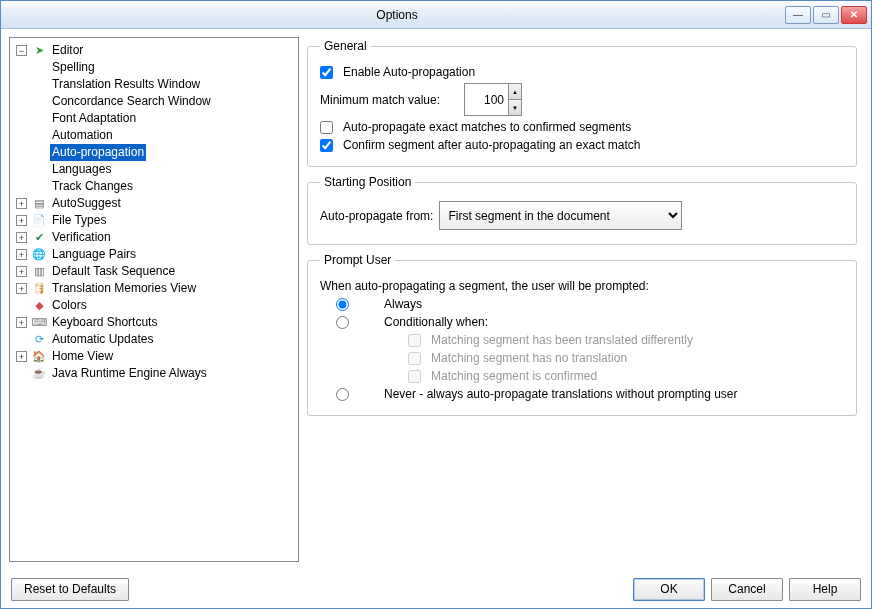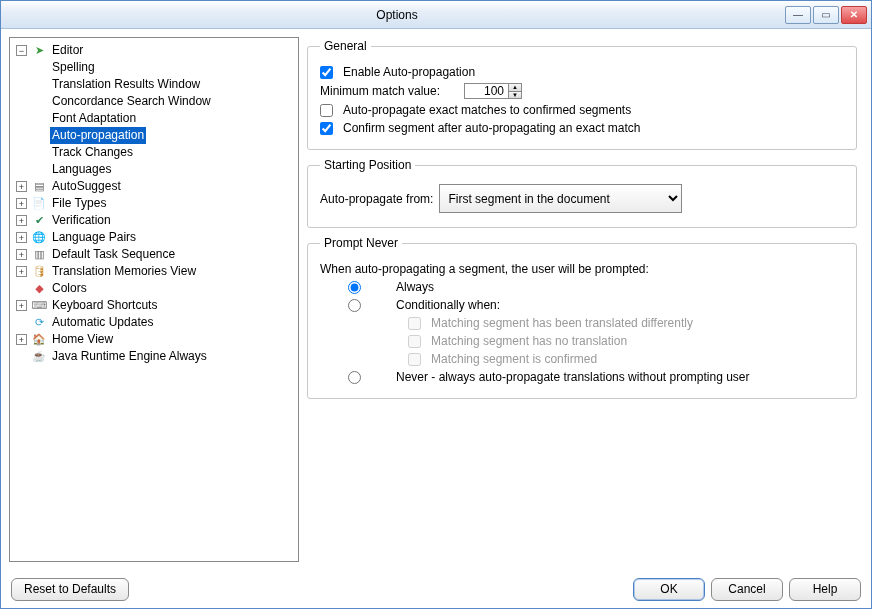--- a/index.html
+++ b/index.html
@@ -77,27 +77,27 @@
   }
   fieldset {
     border: 1px solid #c8c8c8;
     border-radius: 3px;
     margin: 0 0 8px 0;
     padding: 8px 20px 10px 12px;
   }
   legend { padding: 0 4px; color: #000; }
   .form-row { display: flex; align-items: center; margin: 4px 0; gap: 6px; }
   .form-row label { cursor: default; }
-  .indent { margin-left: 28px; gap: 31px; }
+  .indent { margin-left: 16px; gap: 31px; }
   .indent2 { margin-left: 88px; }
   .disabled { color: #9a9a9a; }
   input[type="checkbox"], input[type="radio"] { margin: 0 4px 0 0; }
   .spinner {
     display: inline-flex; align-items: stretch;
-    height: 16px;
+    height: 33px;
   }
   .spinner input {
     width: 44px; text-align: right;
     border: 1px solid #8a8a8a; border-right: none;
     padding: 1px 4px; font: inherit;
   }
   .spinner .spin-btns { display:flex; flex-direction:column; }
   .spinner .spin-btns button {
     width: 14px; flex:1; font-size:6px; line-height:1;
     border:1px solid #8a8a8a; background: linear-gradient(#f5f5f5,#dcdcdc);
@@ -114,21 +114,21 @@
     height: 38px;
     display: flex;
     align-items: center;
     padding: 0 10px;
     gap: 6px;
     border-top: none;
   }
   .btn {
     min-width: 72px; height: 23px;
     border: 1px solid #8a8a8a;
-    border-radius: 6px;
+    border-radius: 1px;
     background: linear-gradient(#fdfdfd,#e7e7e7);
     font: inherit; cursor: pointer;
     padding: 0 12px;
   }
   .btn.primary { border-color:#4a80c4; box-shadow: 0 0 0 1px rgba(60,130,220,0.35) inset; text-align: center; }
   .footer .spacer-grow { flex: 1; }
   .i-green-arrow { color:#3b9a3b; }
   .i-page { color:#6b6b6b; }
   .i-shield { color:#2e8b57; }
   .i-pairs { color:#3b7eb5; }
@@ -182,35 +182,41 @@
                     <span class="label">Concordance Search Window</span>
                   </div>
                 </li>
               <li>
                   <div class="row">
                     <span class="spacer"></span>
                     <span class="label">Font Adaptation</span>
                   </div>
                 </li>
               <li>
+                  <div class="row">
+                    <span class="spacer"></span>
+                    <span class="label">Automation</span>
+                  </div>
+                </li>
+              <li>
                   <div class="row selected">
                     <span class="spacer"></span>
                     <span class="label">Auto-propagation</span>
                   </div>
                 </li>
               <li>
                   <div class="row">
                     <span class="spacer"></span>
+                    <span class="label">Languages</span>
+                  </div>
+                </li>
+              <li>
+                  <div class="row">
+                    <span class="spacer"></span>
                     <span class="label">Track Changes</span>
-                  </div>
-                </li>
-              <li>
-                  <div class="row">
-                    <span class="spacer"></span>
-                    <span class="label">Languages</span>
                   </div>
                 </li>
             </ul>
           </li>
           <li>
               <div class="row">
                 <span class="expander">+</span>
                 <span class="icon i-page">▤</span>
                 <span class="label">AutoSuggest</span>
               </div>
@@ -322,21 +328,21 @@
         <legend>Starting Position</legend>
         <div class="form-row">
           <span>Auto-propagate from:</span>
           <select class="dropdown">
             <option>First segment in the document</option>
           </select>
         </div>
       </fieldset>
 
       <fieldset>
-        <legend>Prompt Never</legend>
+        <legend>Prompt User</legend>
         <div class="form-row">
           <span>When auto-propagating a segment, the user will be prompted:</span>
         </div>
         <div class="form-row indent">
           <input type="radio" name="prompt" id="r-always" checked="" style="">
           <label for="r-always">Always</label>
         </div>
         <div class="form-row indent">
           <input type="radio" name="prompt" id="r-cond" style="">
           <label for="r-cond">Conditionally when:</label>

